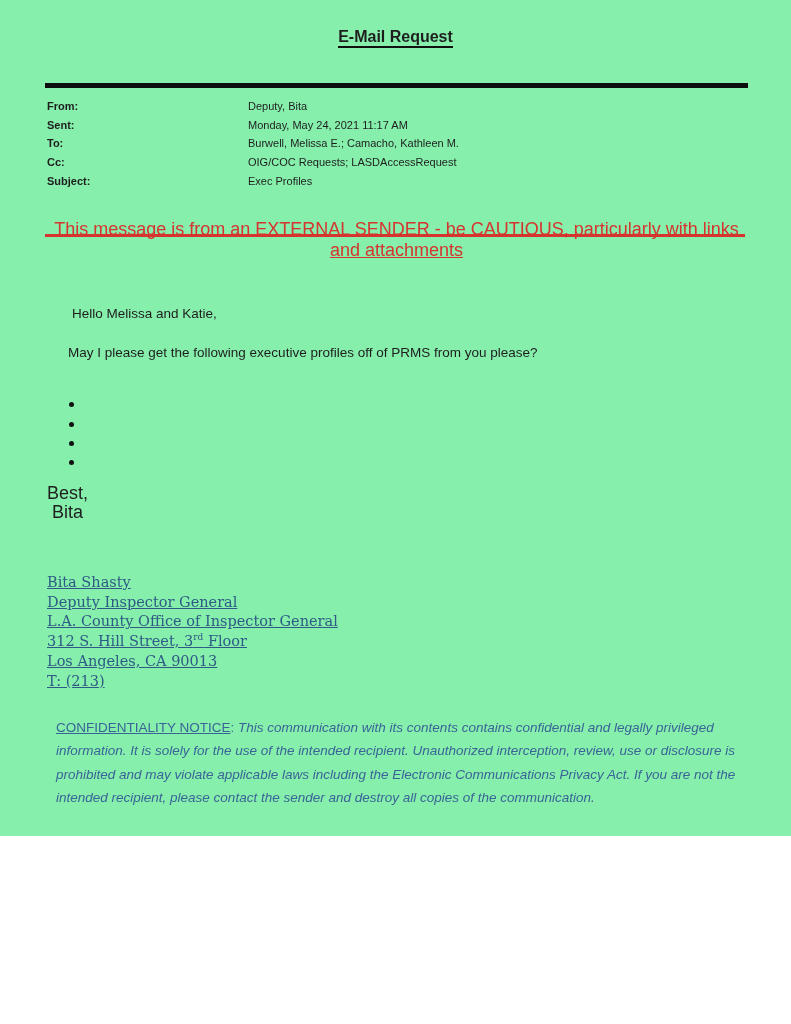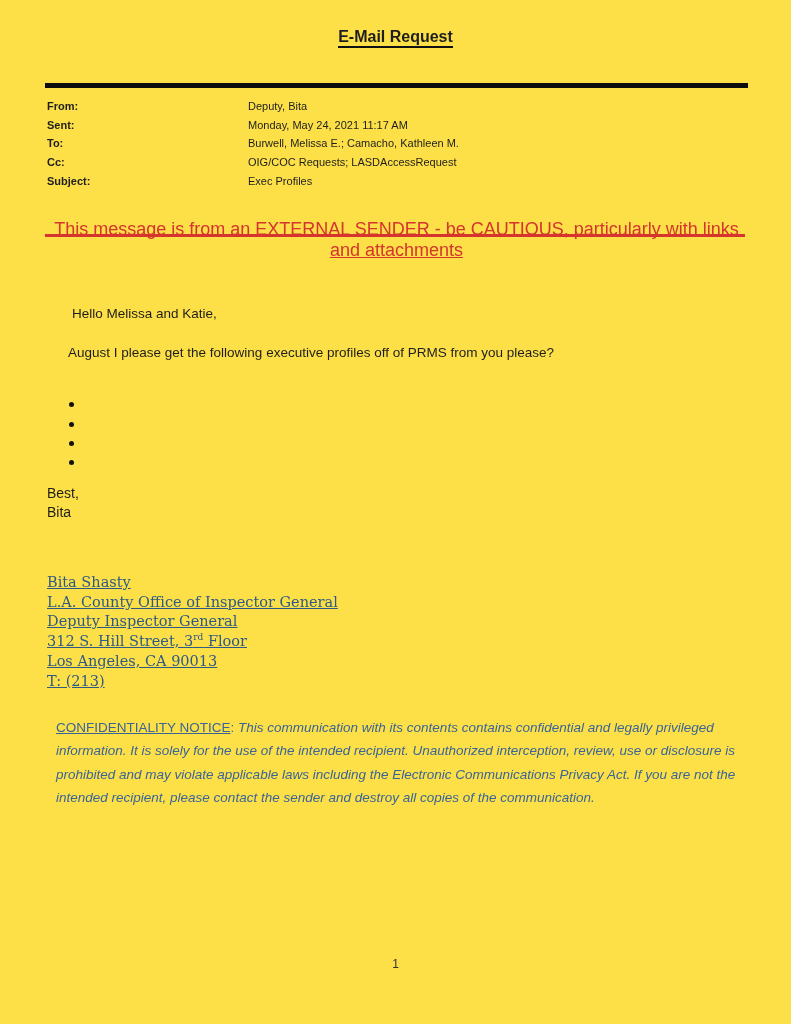--- a/index.html
+++ b/index.html
@@ -3,22 +3,22 @@
 <meta charset="utf-8">
 <style>
   html, body {
     margin: 0;
     padding: 0;
     background: #ffffff;
   }
   .page {
     position: relative;
     width: 791px;
-    height: 1024px;
-    background: #fde047;
+    height: 836px;
+    background: #86efac;
     font-family: "Liberation Sans", sans-serif;
     color: #1e1e1e;
     overflow: hidden;
   }
 
   
   .doc-title {
     position: absolute;
     top: 28px;
     left: 0;
@@ -109,23 +109,24 @@
     width: 5px;
     height: 5px;
     border-radius: 50%;
     background: #111;
     display: inline-block;
   }
   .signoff {
     position: absolute;
     top: 484px;
     left: 47px;
-    font-size: 14px;
+    font-size: 18px;
     line-height: 19px;
     margin: 0;
+    text-align: center;
   }
 
   
   .signature {
     position: absolute;
     top: 573px;
     left: 47px;
     font-family: "DejaVu Serif", serif;
     font-size: 14.5px;
     line-height: 19.7px;
@@ -187,43 +188,43 @@
     <div class="field-label">Cc:</div>
     <div class="field-value">OIG/COC Requests; LASDAccessRequest</div>
     <div class="field-label">Subject:</div>
     <div class="field-value">Exec Profiles</div>
   </div>
 
   <div class="external-warning">This message is from an EXTERNAL SENDER - be CAUTIOUS, particularly with links and attachments</div>
   <div class="red-rule"></div>
 
   <p class="greeting">Hello Melissa and Katie,</p>
-  <p class="request">August I please get the following executive profiles off of PRMS from you please?</p>
+  <p class="request">May I please get the following executive profiles off of PRMS from you please?</p>
 
   <ul class="bullet-list">
       <li>
         <span class="dot"></span>
       </li>
       <li>
         <span class="dot"></span>
       </li>
       <li>
         <span class="dot"></span>
       </li>
       <li>
         <span class="dot"></span>
       </li>
     </ul>
 
   <p class="signoff"><span>Best,</span><br><span>Bita</span></p>
 
   <div class="signature">
     <div>Bita Shasty</div>
+    <div>Deputy Inspector General</div>
     <div>L.A. County Office of Inspector General</div>
-    <div>Deputy Inspector General</div>
     <div><span>312 S. Hill Street, 3</span><sup>rd</sup><span> Floor</span></div>
     <div>Los Angeles, CA 90013</div>
     <div>T: (213)</div>
   </div>
 
   <div class="confidentiality"><span class="notice-label">CONFIDENTIALITY NOTICE</span><span class="notice-sep">: </span><span>This communication with its contents contains confidential and legally privileged information. It is solely for the use of the intended recipient. Unauthorized interception, review, use or disclosure is prohibited and may violate applicable laws including the Electronic Communications Privacy Act. If you are not the intended recipient, please contact the sender and destroy all copies of the communication.</span></div>
 
   <div class="page-number">1</div>
 
 </div>

